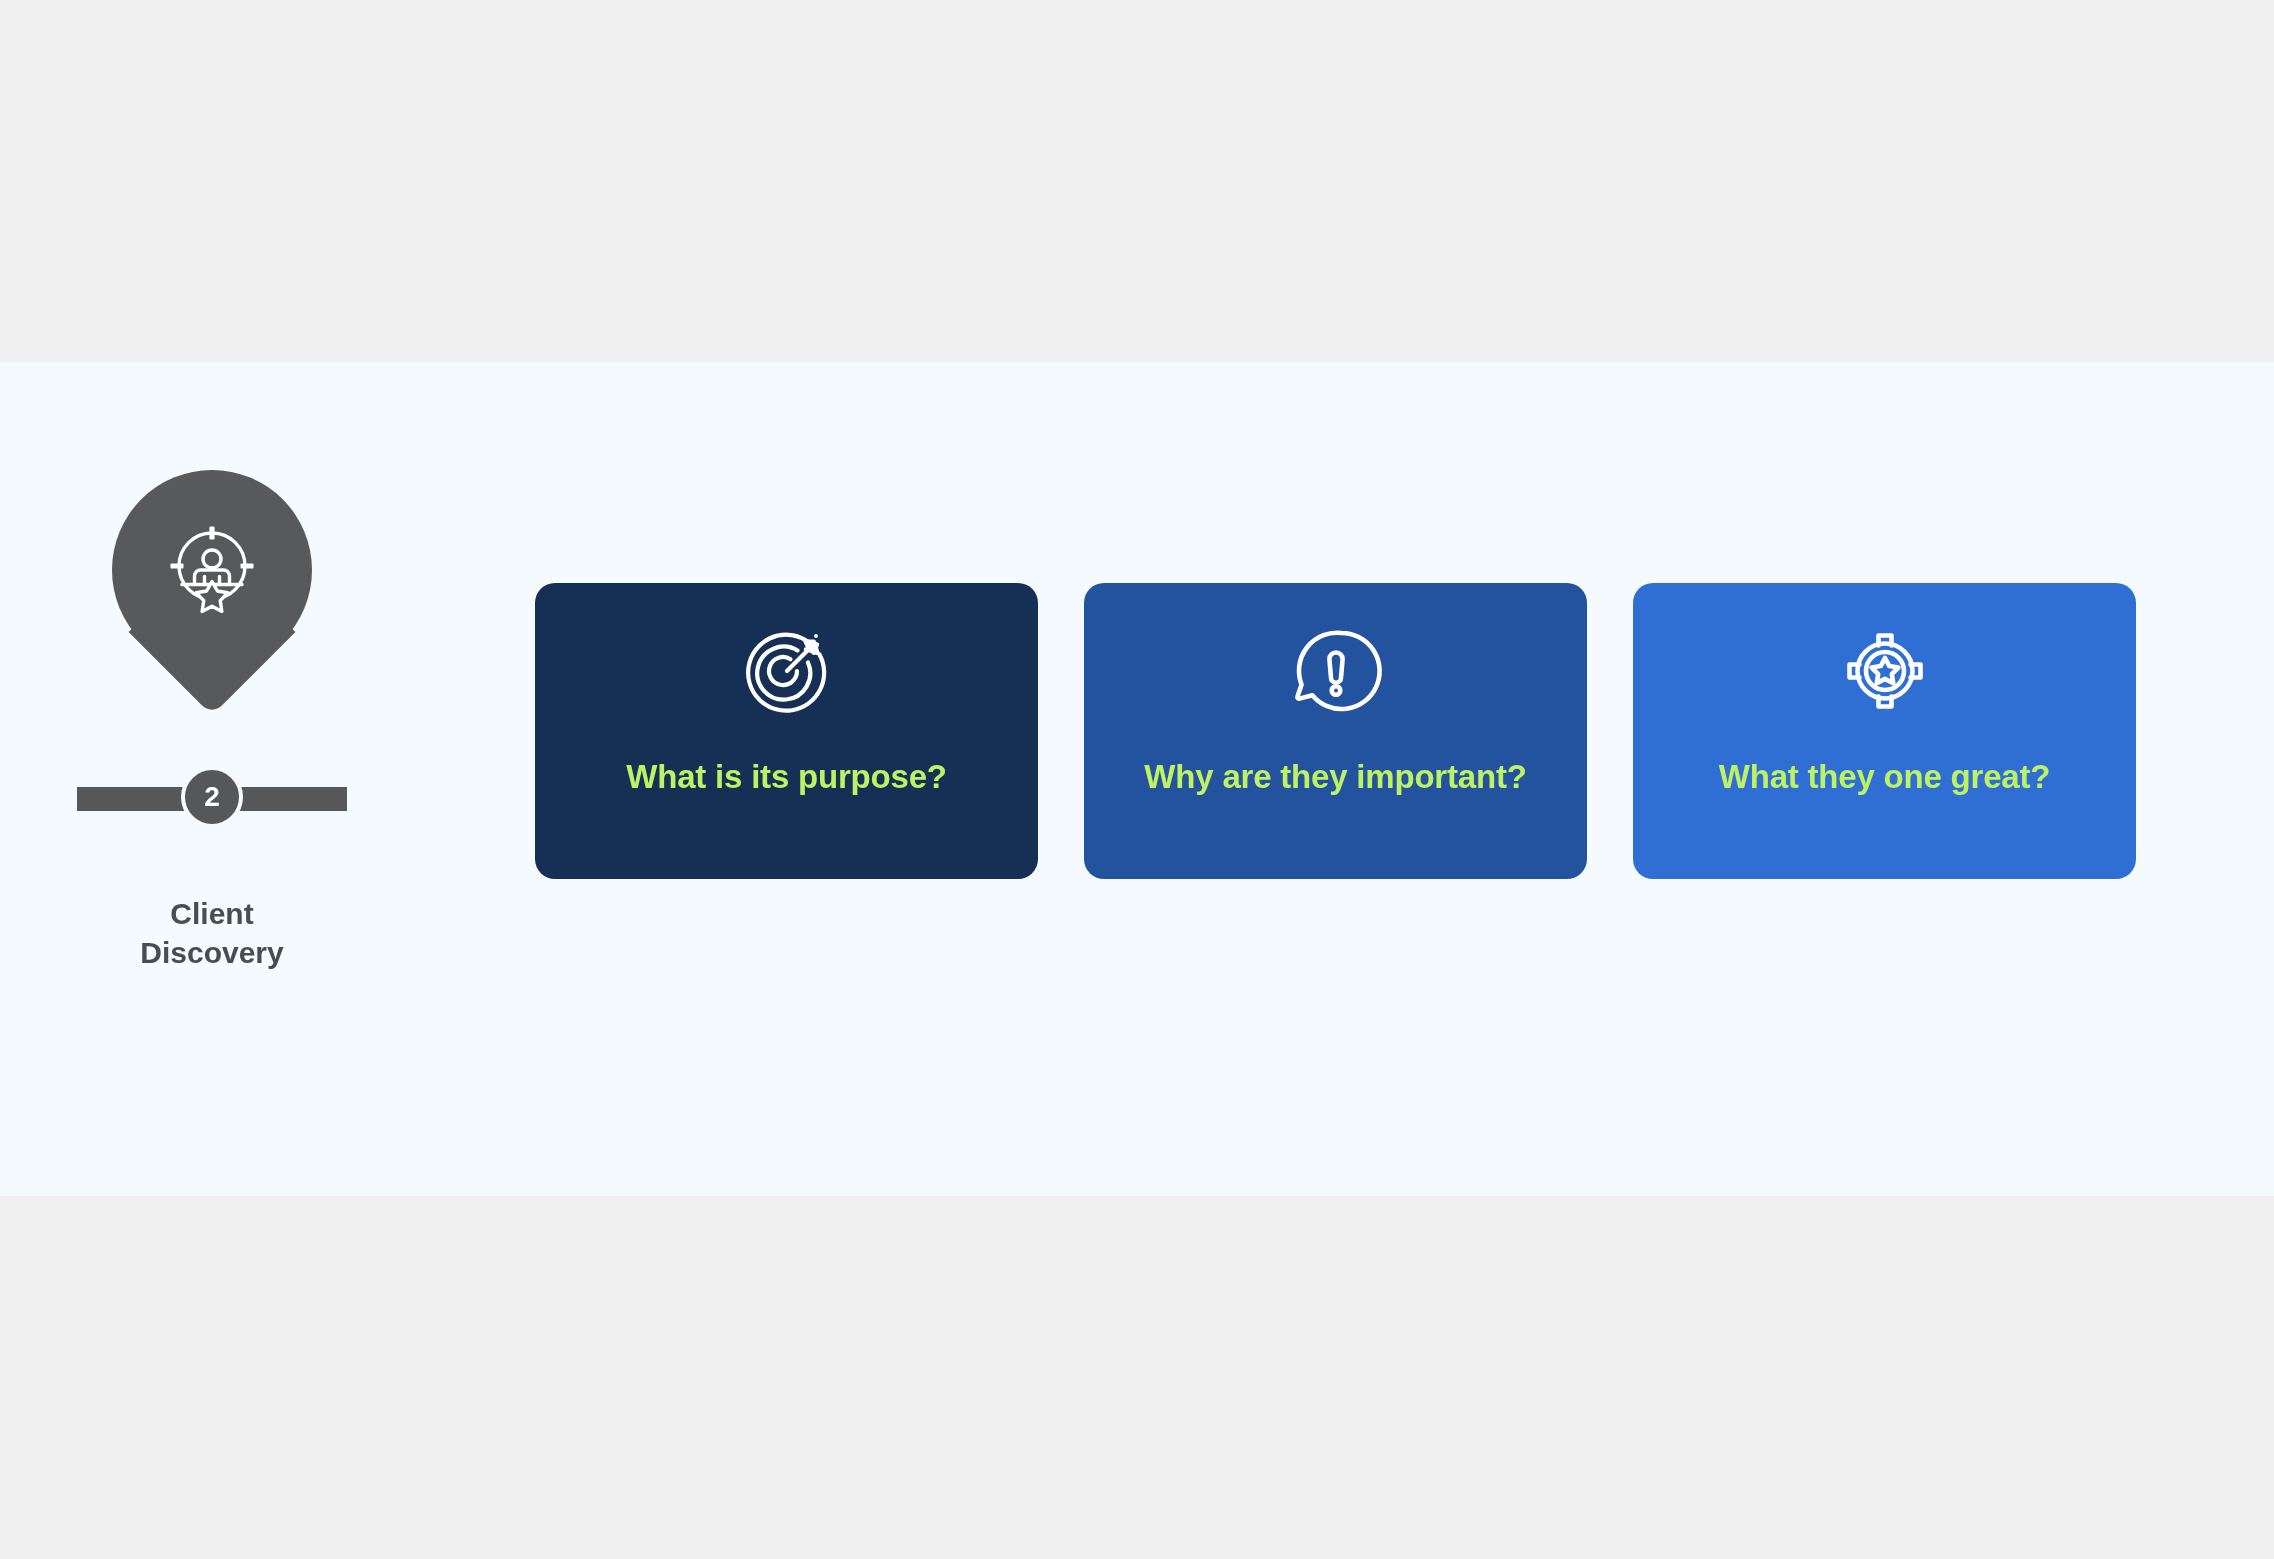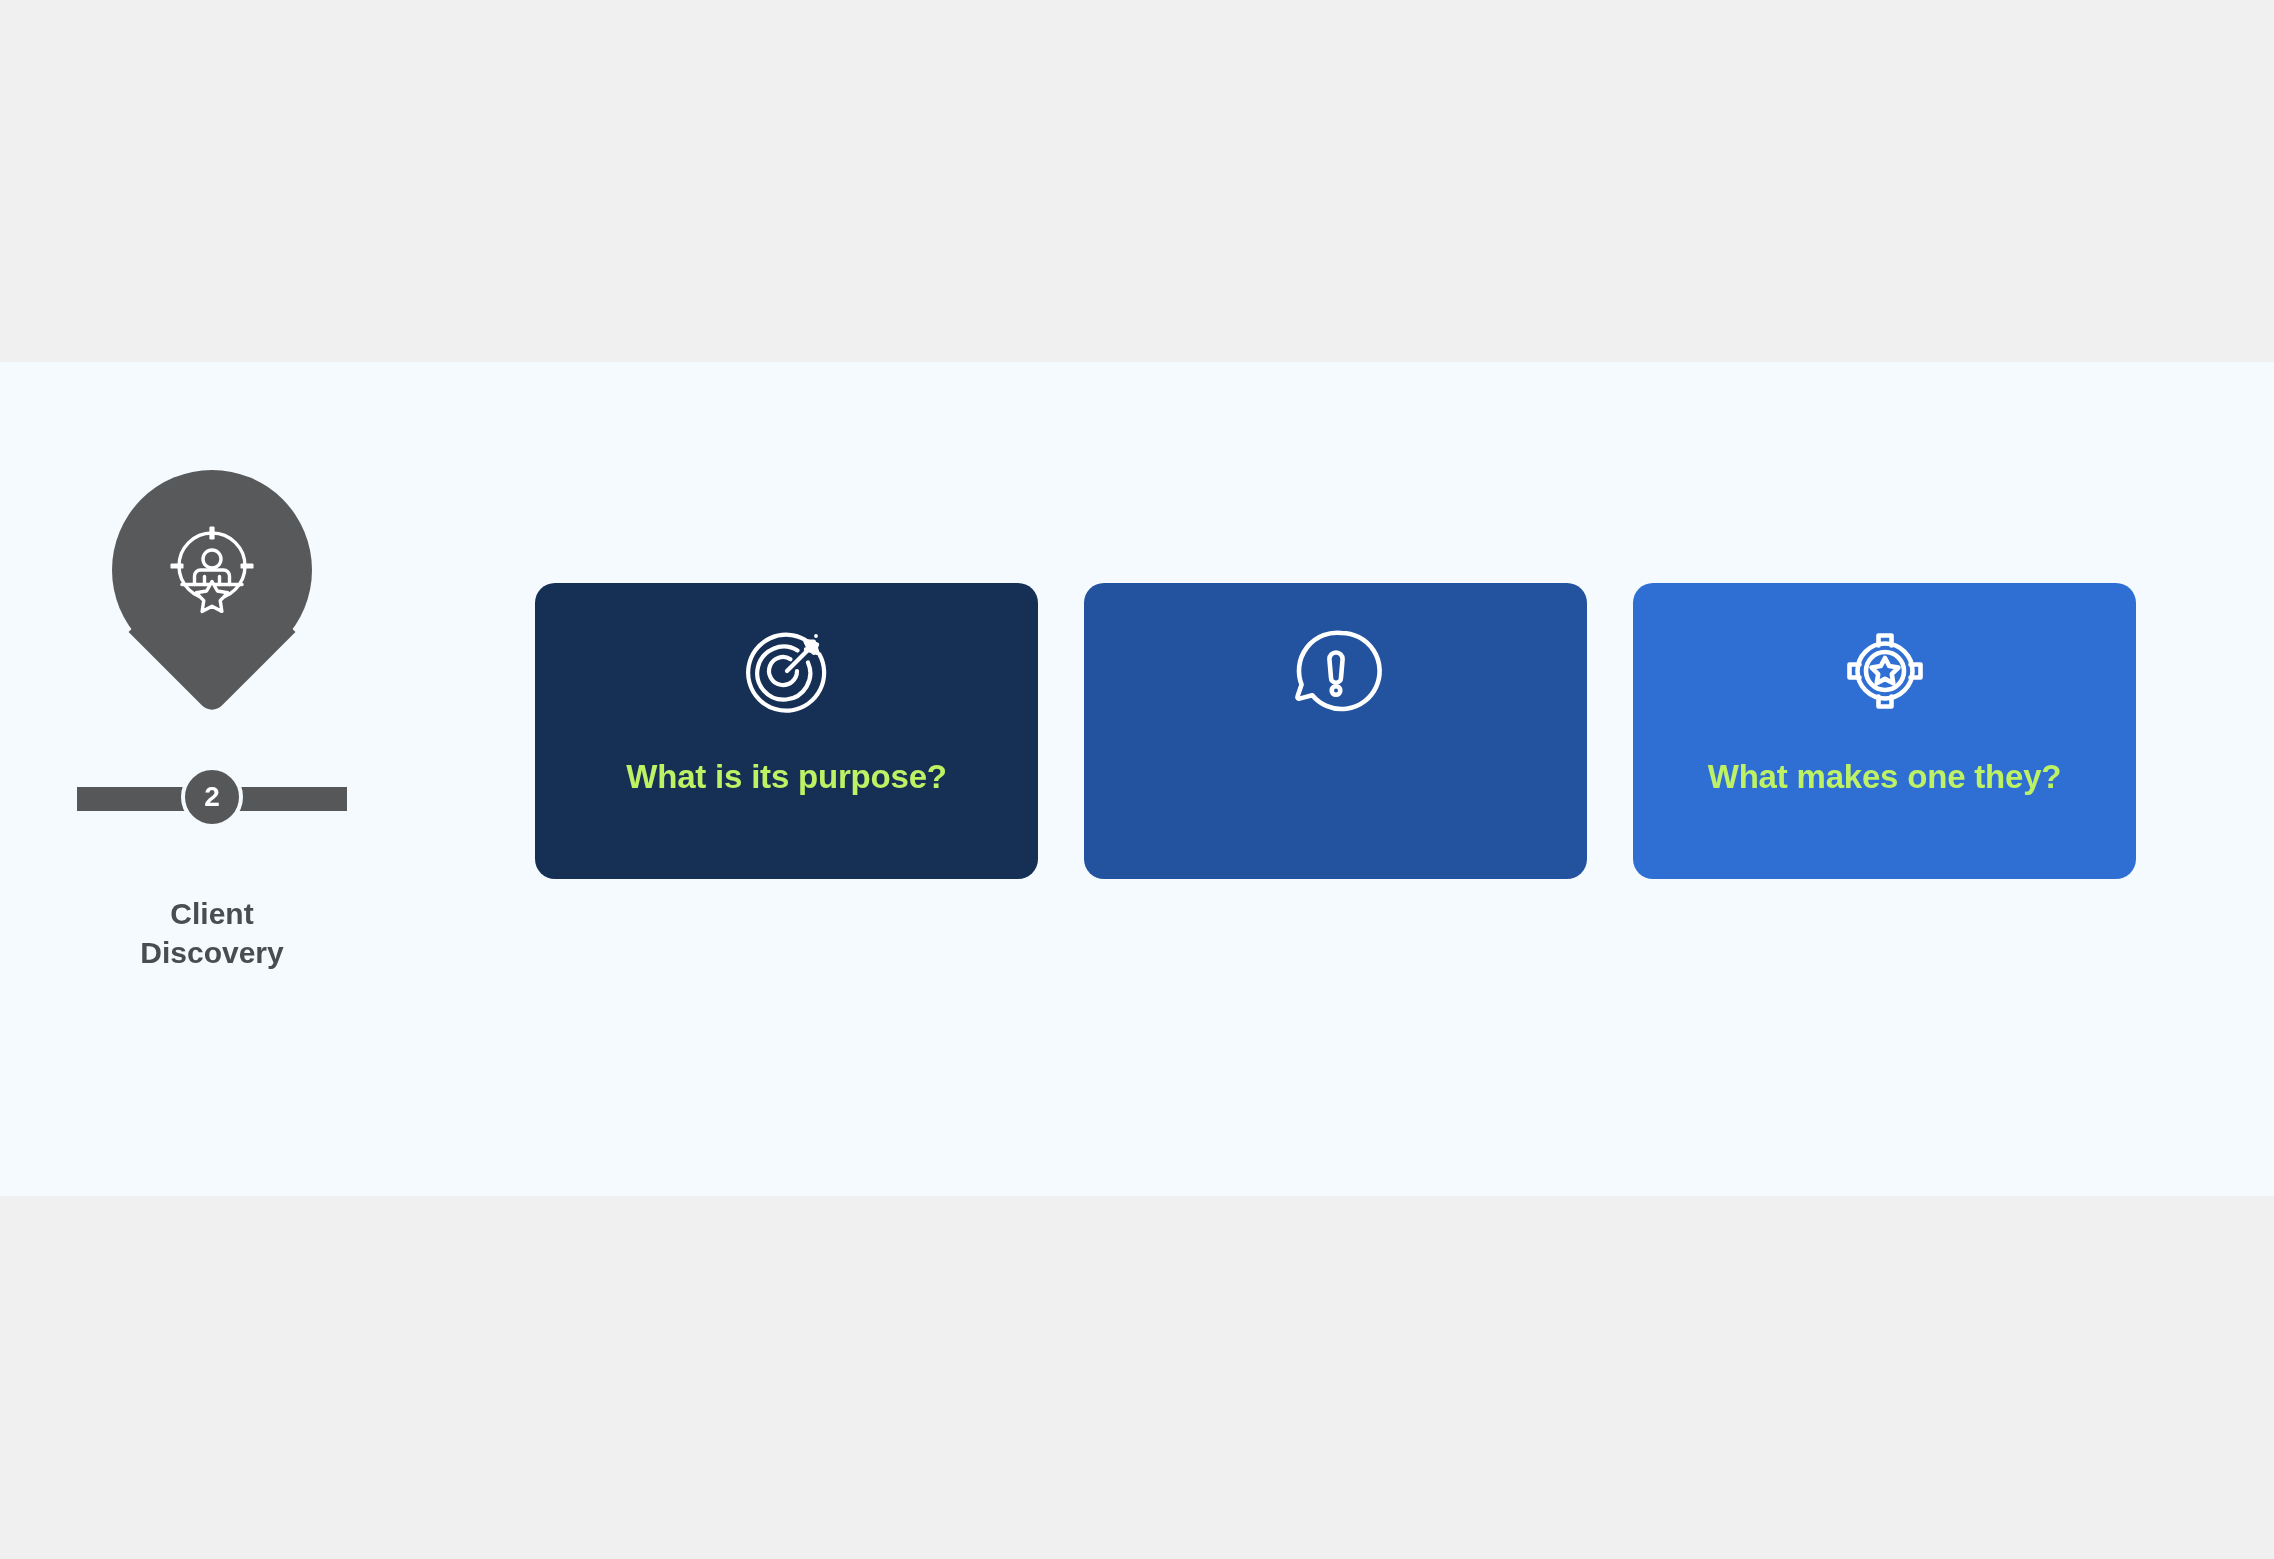--- a/index.html
+++ b/index.html
@@ -211,29 +211,30 @@
       </svg>
       <div class="card-title">What is its purpose?</div>
     </div>
 
     <div class="card" style="background:#23529e">
       <svg class="card-icon" viewBox="0 0 100 100" fill="none" stroke="#ffffff" stroke-width="4.6" stroke-linecap="round" stroke-linejoin="round">
         <path d="M55.5 12 a38 38 0 1 1 -29.2 62.2 l-12.8 3.4 a1.6 1.6 0 0 1 -2 -2.1 l4.1 -11.9 A38 38 0 0 1 55.5 12 z"></path>
         <path d="M50 31.5 a6.6 6.6 0 0 1 6.6 6.6 l-1.6 18.6 a5 5 0 0 1 -10 0 l-1.6 -18.6 A6.6 6.6 0 0 1 50 31.5 z"></path>
         <circle cx="50" cy="69.5" r="4.3"></circle>
       </svg>
+      <div class="card-title">Why are they important?</div>
     </div>
 
     <div class="card" style="background:#2f6fd4">
       <svg class="card-icon" viewBox="0 0 100 100" fill="none" stroke="#ffffff" stroke-width="4.6" stroke-linecap="round" stroke-linejoin="round">
         <circle cx="50" cy="50" r="27.5"></circle>
         <circle cx="50" cy="50" r="19"></circle>
         <path d="M43.5 24.5 v-10 h13 v10"></path>
         <path d="M43.5 75.5 v10 h13 v-10"></path>
         <path d="M24.5 43.5 h-10 v13 h10"></path>
         <path d="M75.5 43.5 h10 v13 h-10"></path>
         <path d="M50 37 l4.3 8.1 9.1 1.4 -6.6 6.6 1.5 9.2 -8.3 -4.4 -8.3 4.4 1.5 -9.2 -6.6 -6.6 9.1 -1.4 z"></path>
       </svg>
-      <div class="card-title">What makes one they?</div>
+      <div class="card-title">What they one great?</div>
     </div>
 
   </div>
 </div>
 
 </body></html>

